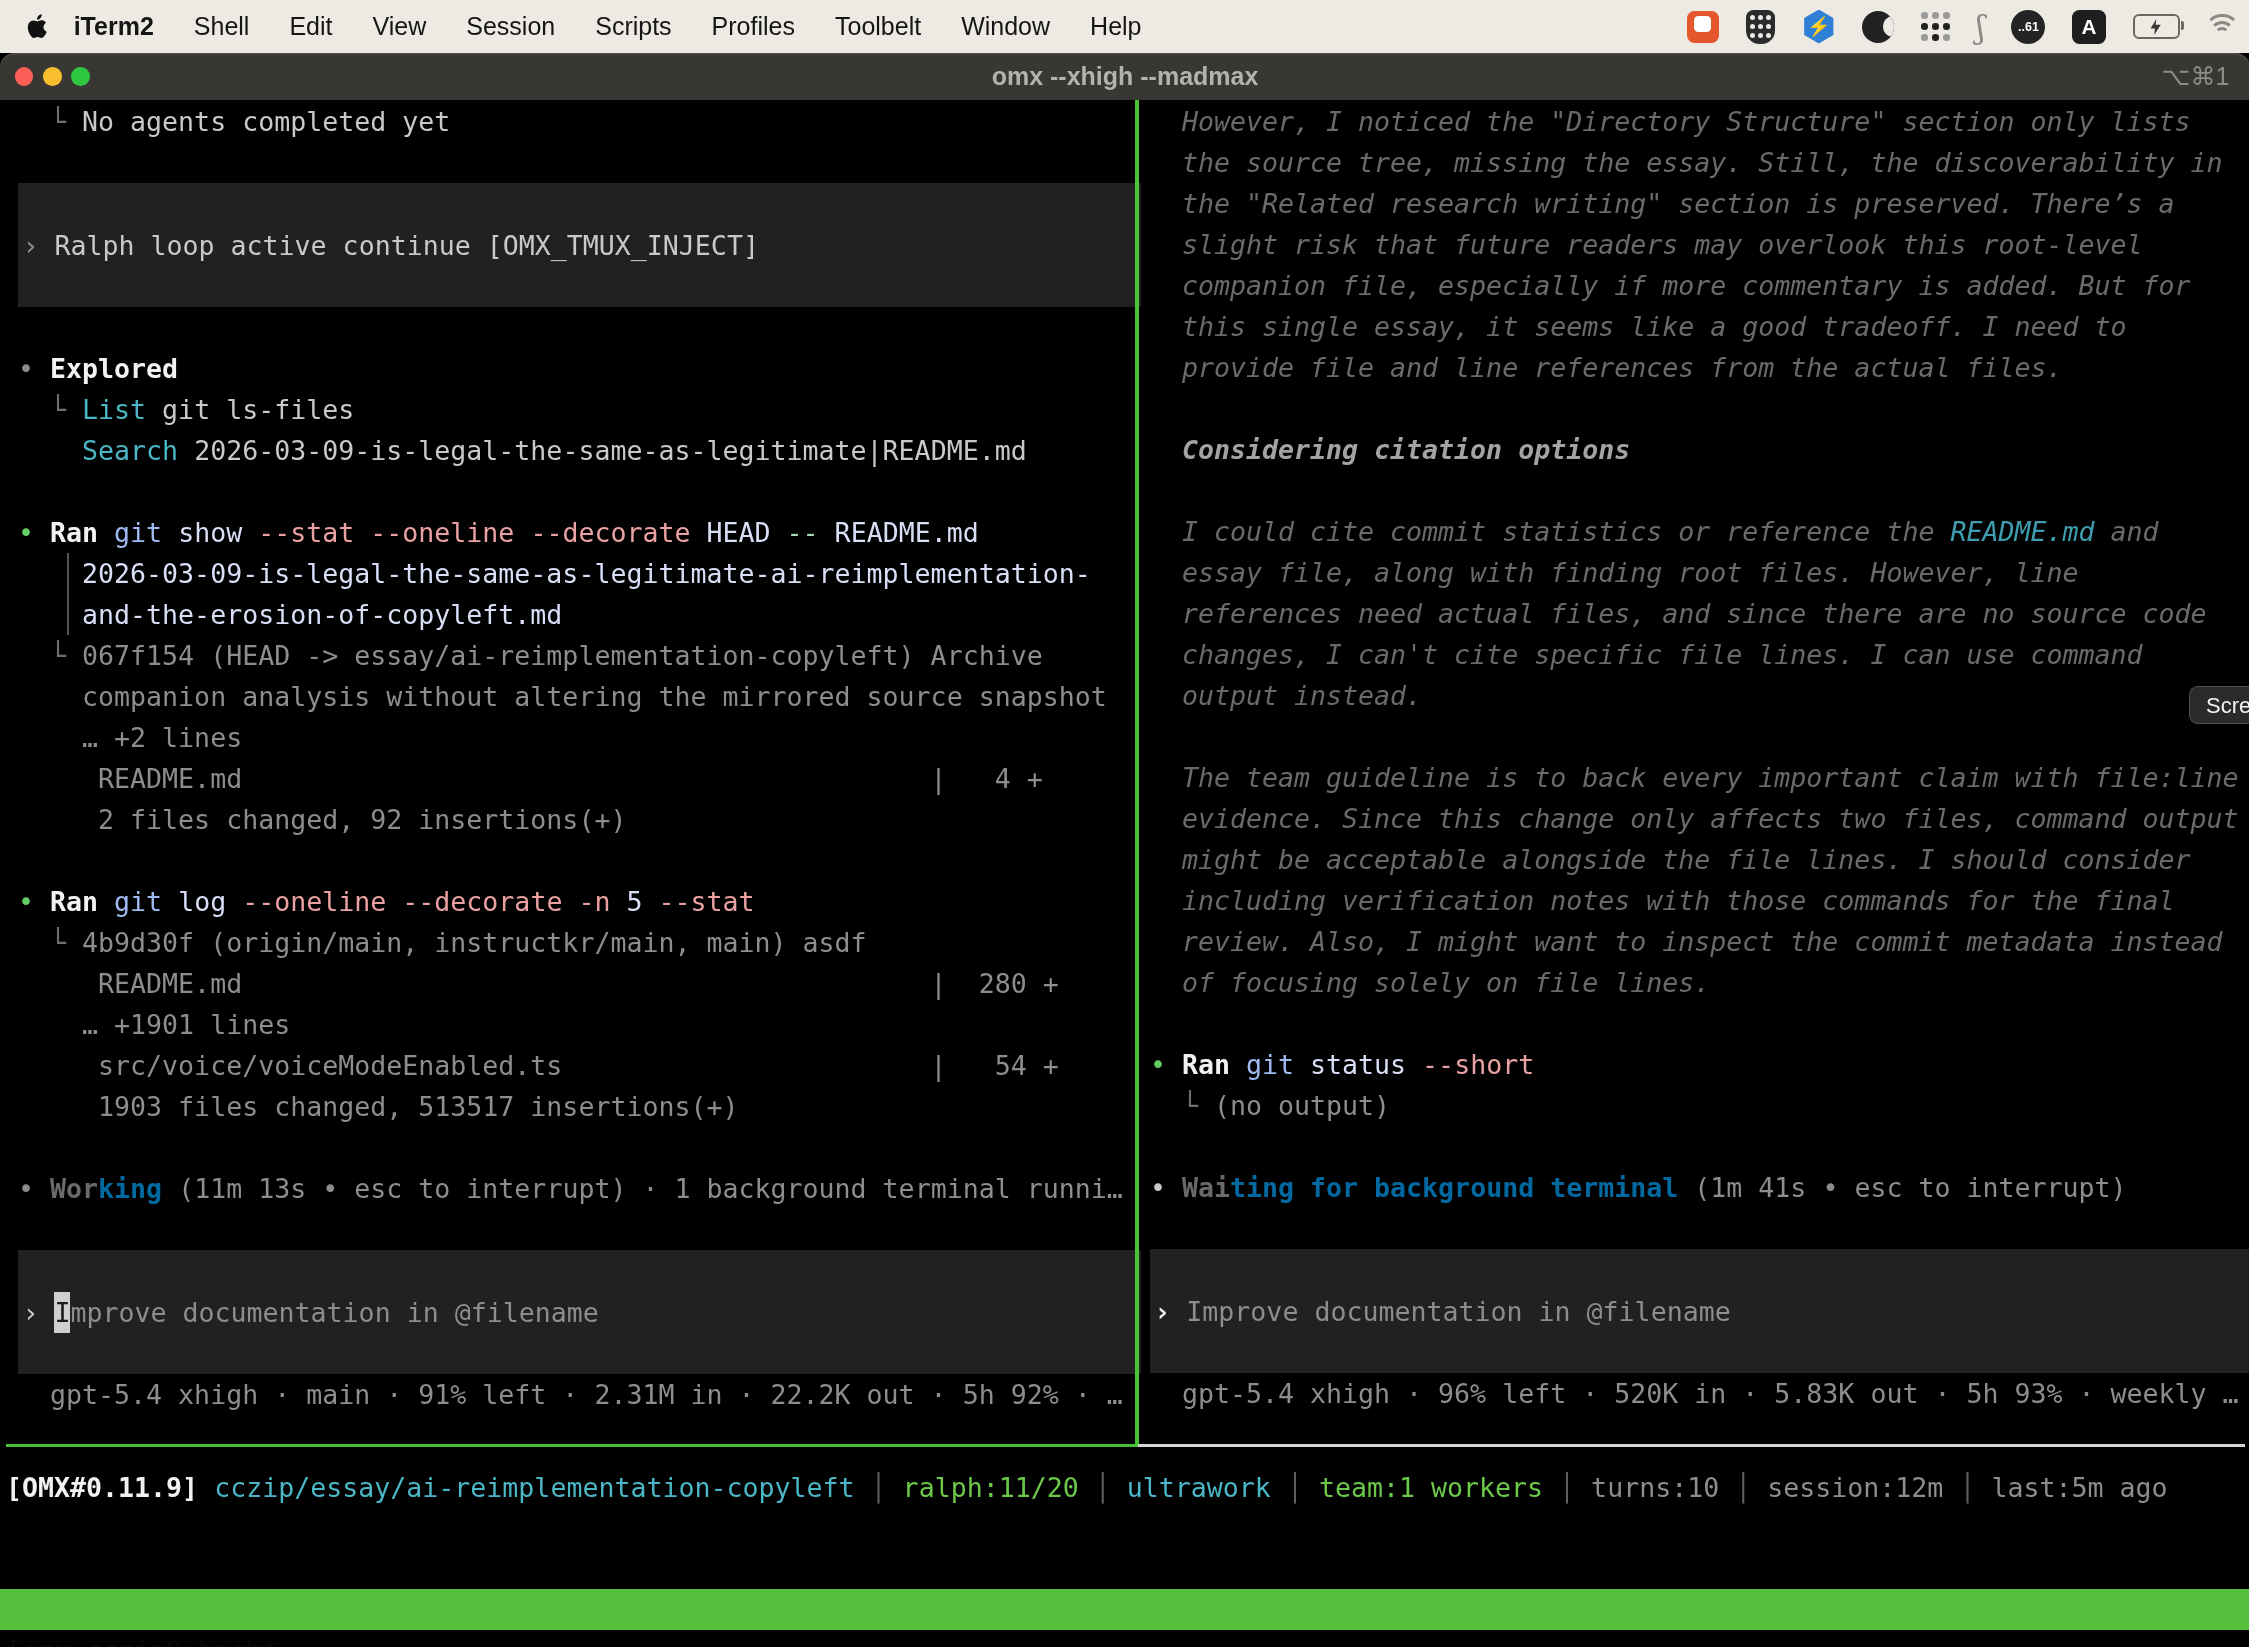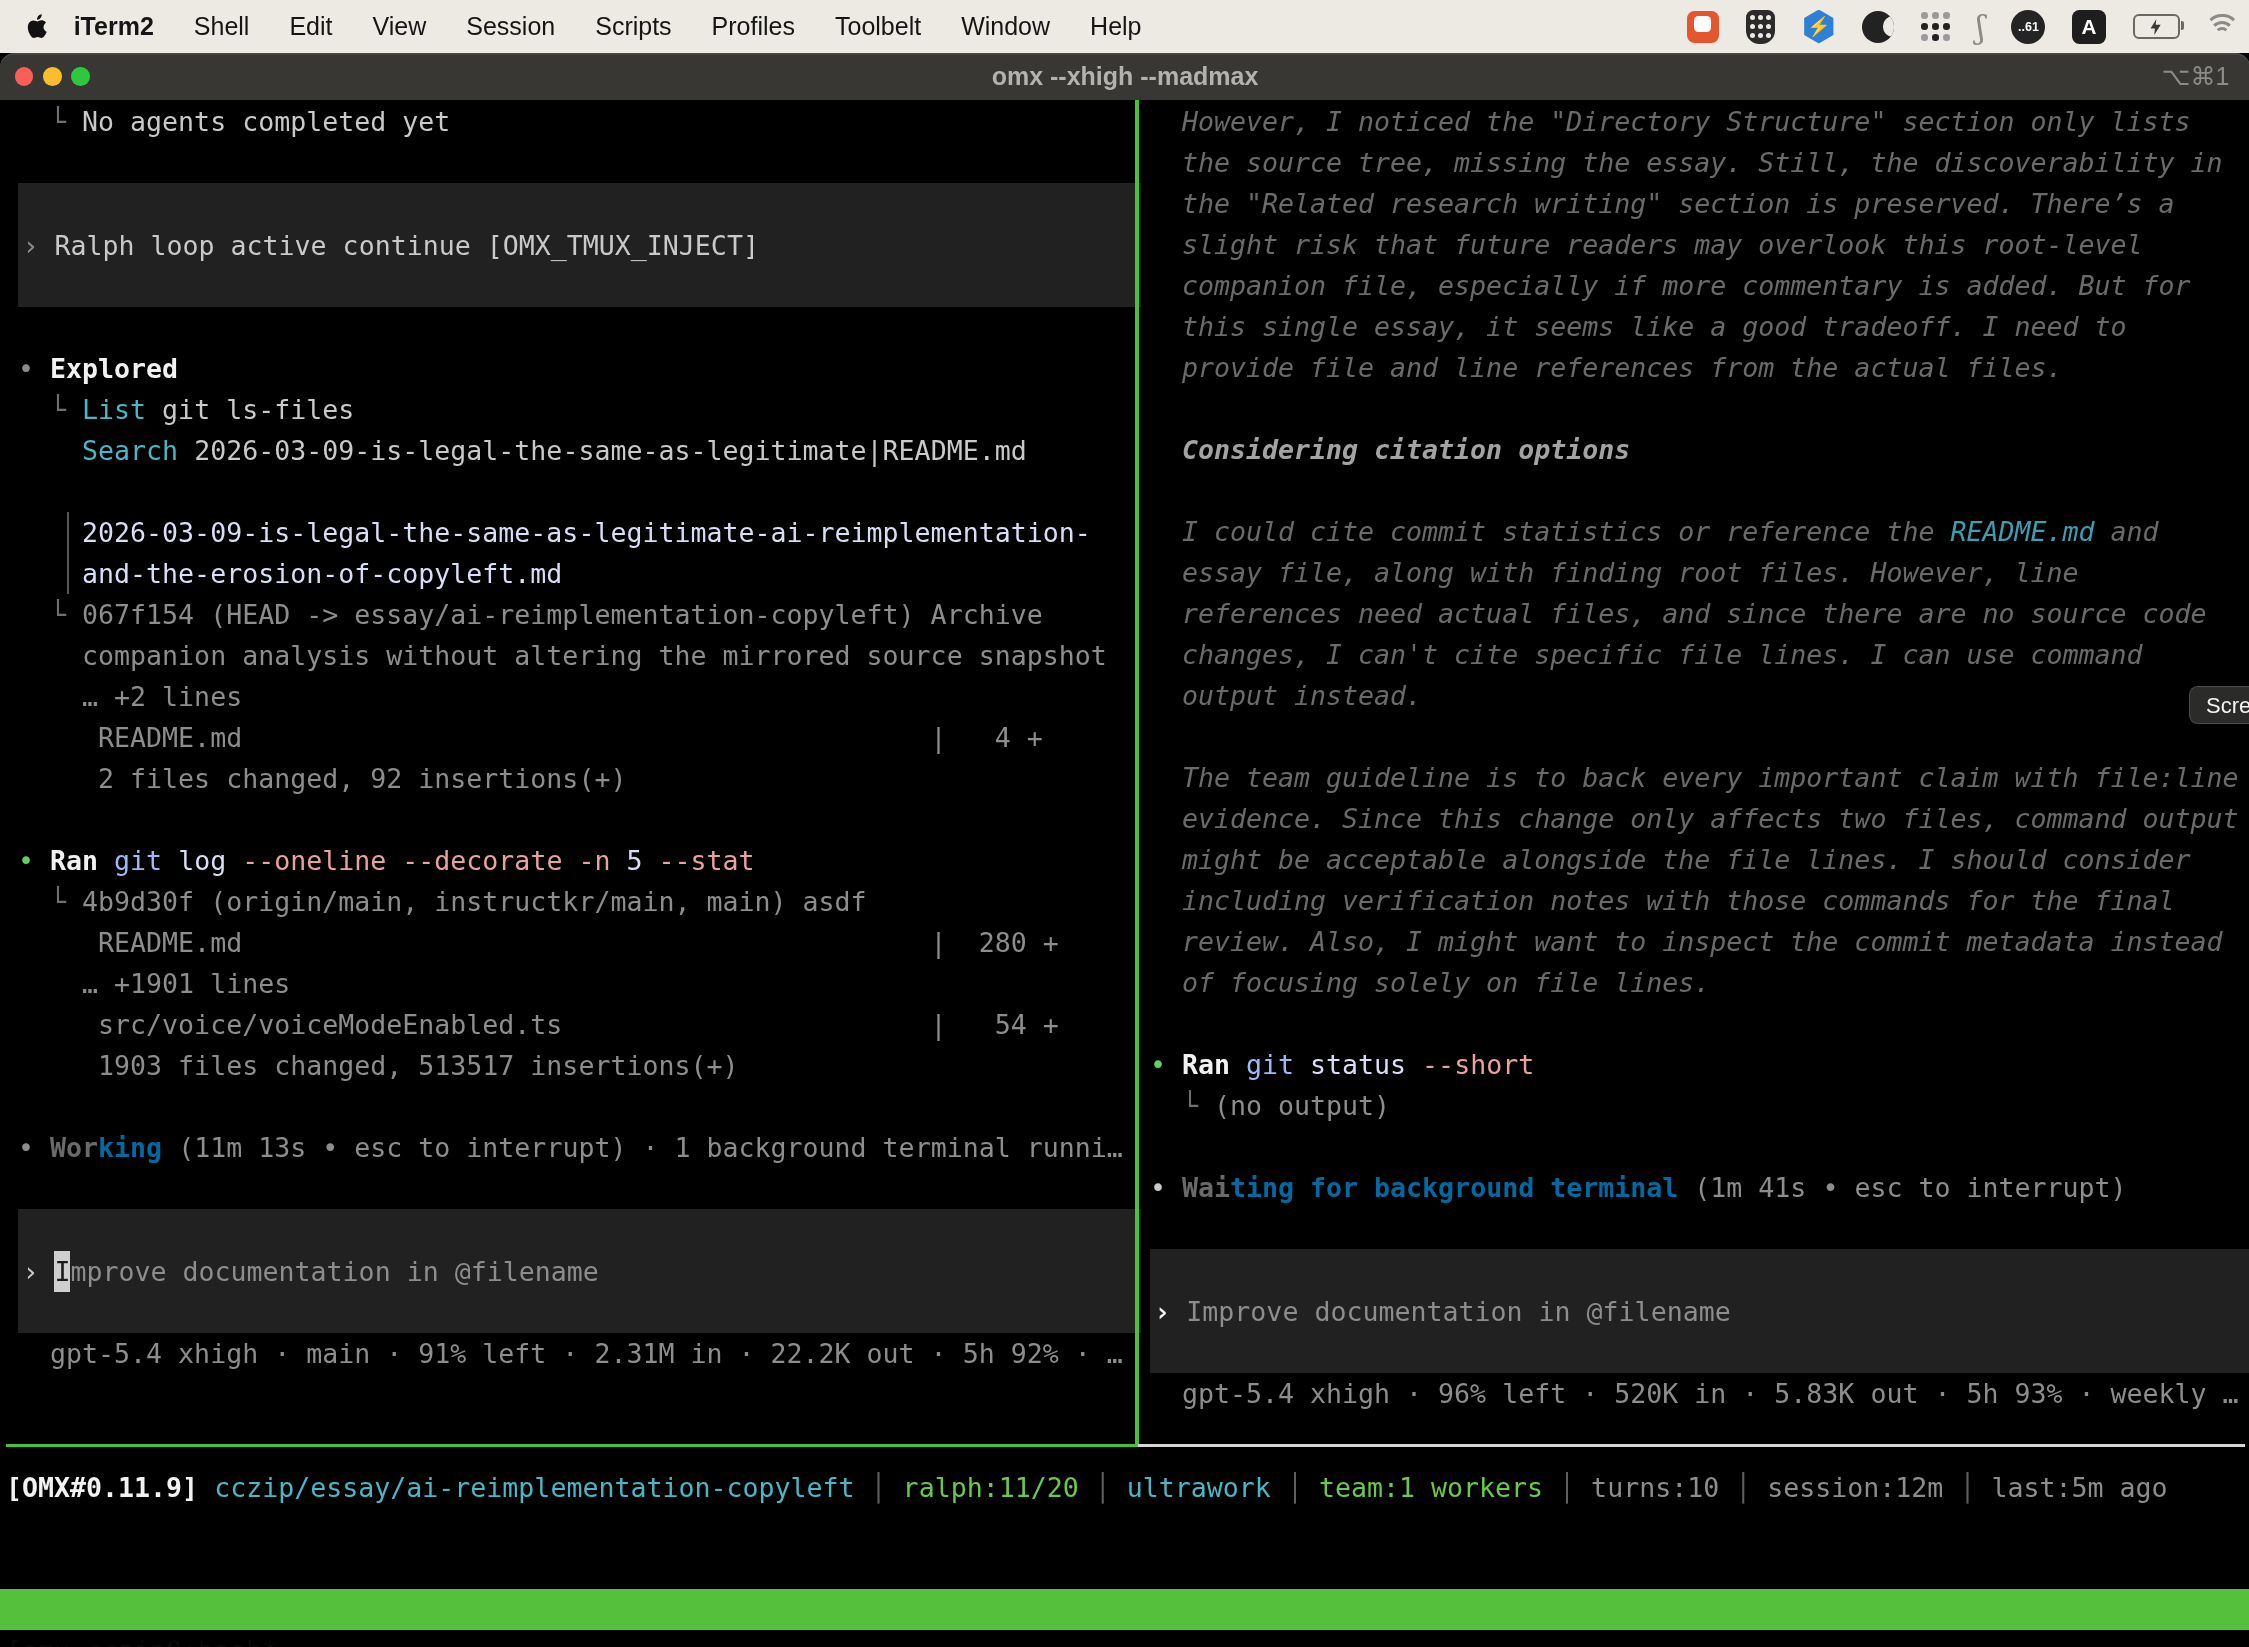--- a/index.html
+++ b/index.html
@@ -193,20 +193,21 @@
     <div class="row"><span class="s-tree">  └ </span><span class="s-lt">No agents completed yet</span></div>
     <div class="row"></div>
     <div class="bigbox">
       <div class="row"><span class="s-dim">› </span><span class="s-lt">Ralph loop active continue [OMX_TMUX_INJECT]</span></div>
     </div>
     <div class="row"></div>
     <div class="row"><span class="s-dim">• </span><span class="s-w">Explored</span></div>
     <div class="row"><span class="s-tree">  └ </span><span class="s-cyan">List</span><span class="s-lt"> git ls-files</span></div>
     <div class="row"><span class="s-tree">    </span><span class="s-cyan">Search</span><span class="s-lt"> 2026-03-09-is-legal-the-same-as-legitimate|README.md</span></div>
     <div class="row"></div>
+    <div class="row"><span class="s-gb">• </span><span class="s-w">Ran</span><span class="s-git"> git</span><span class="s-arg"> show</span><span class="s-flag"> --stat --oneline --decorate</span><span class="s-arg"> HEAD</span><span class="s-mint"> --</span><span class="s-arg"> README.md</span></div>
     <div class="row g"><span class="s-arg">    2026-03-09-is-legal-the-same-as-legitimate-ai-reimplementation-</span></div>
     <div class="row g"><span class="s-arg">    and-the-erosion-of-copyleft.md</span></div>
     <div class="row"><span class="s-tree">  └ </span><span class="s-dim">067f154 (HEAD -&gt; essay/ai-reimplementation-copyleft) Archive</span></div>
     <div class="row"><span class="s-dim">    companion analysis without altering the mirrored source snapshot</span></div>
     <div class="row"><span class="s-dim">    … +2 lines</span></div>
     <div class="row"><span class="s-dim">     README.md                                           |   4 +</span></div>
     <div class="row"><span class="s-dim">     2 files changed, 92 insertions(+)</span></div>
     <div class="row"></div>
     <div class="row"><span class="s-gb">• </span><span class="s-w">Ran</span><span class="s-git"> git</span><span class="s-arg"> log</span><span class="s-flag"> --oneline --decorate -n</span><span class="s-arg"> 5</span><span class="s-flag"> --stat</span></div>
     <div class="row"><span class="s-tree">  └ </span><span class="s-dim">4b9d30f (origin/main, instructkr/main, main) asdf</span></div>

